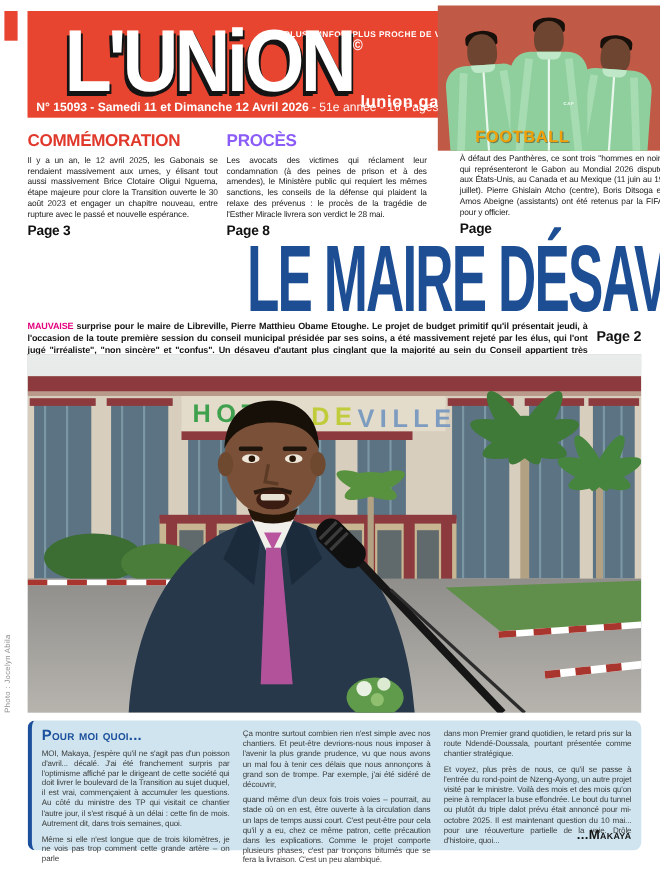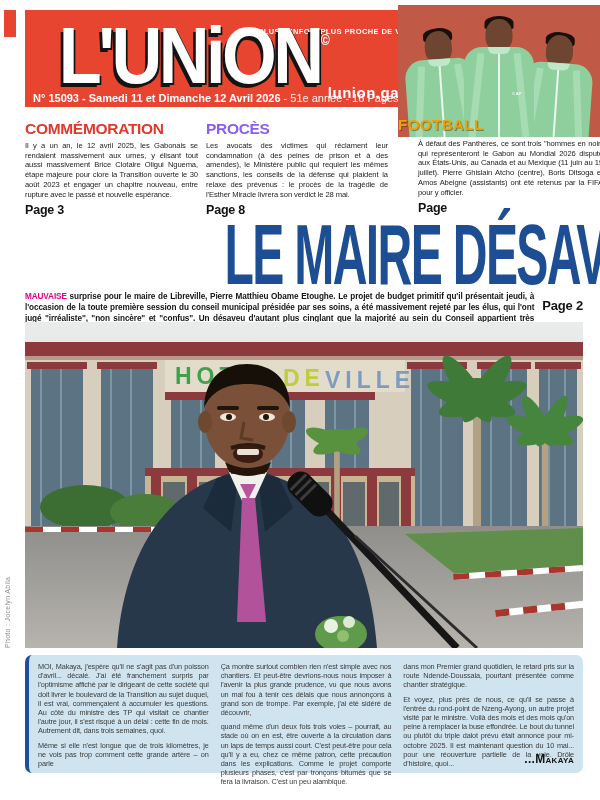--- a/index.html
+++ b/index.html
@@ -34,21 +34,21 @@
   .p-torso:before{content:"";position:absolute;left:50%;top:4px;transform:translateX(-50%);
            width:2px;height:100px;background:#e9f7ec;}
   .p-torso:after{content:"";position:absolute;left:50%;top:0;transform:translateX(-50%);
            width:22px;height:7px;background:#bfe8c8;border-radius:0 0 6px 6px;}
   .p-trim-l,.p-trim-r{position:absolute;top:6px;width:7px;height:104px;background:#a7dcb2;}
   .p-trim-l{left:8px;transform:rotate(6deg);}
   .p-trim-r{right:8px;transform:rotate(-6deg);}
   .jersey-text{position:absolute;font-size:4px;color:#f2fbf4;font-weight:bold;letter-spacing:.5px;}
 
   .foot-title{position:absolute;left:398px;top:116px;font-size:15px;font-weight:900;
-              color:#f2a007;letter-spacing:.5px;text-shadow:1px 1px 0 rgba(70,35,0,.45);z-index:5;}
+              color:#f2a007;letter-spacing:.5px;text-shadow:1px 1px 0 rgba(70,35,0,.45);z-index:5;padding-left:34px;}
 
   
   .teaser{position:absolute;top:120px;}
   .teaser h2{margin:0 0 3px 0;font-size:15.5px;font-weight:900;letter-spacing:-.3px;}
   .t-body{font-size:7.6px;line-height:1.28;color:#1c1c1c;text-align:justify;letter-spacing:-.1px;
           font-weight:500;}
   .t-page{text-align:left;font-size:12.5px;font-weight:800;color:#111;margin-top:4px;letter-spacing:-.2px;}
   #teaser-1{left:25px;width:173px;}
   #teaser-2{left:206px;width:182px;}
   #teaser-3{left:418px;top:139px;width:185px;}
@@ -324,20 +324,21 @@
           <circle cx="324" cy="300" r="6" fill="#dcead2"></circle>
         <circle cx="318" cy="314" r="6" fill="#8fbf6f"></circle>
       </g>
     </svg>
   </div>
   <div class="photo-credit">Photo : Jocelyn Abila</div>
 
   <div class="makaya">
     <div class="mak-cols">
       <div class="mak-col">
+        <div class="mak-title">Pour moi quoi...</div>
         <p>MOI, Makaya, j'espère qu'il ne s'agit pas d'un poisson d'avril... décalé. J'ai été franchement surpris par l'optimisme affiché par le dirigeant de cette société qui doit livrer le boulevard de la Transition au sujet duquel, il est vrai, commençaient à accumuler les questions. Au côté du ministre des TP qui visitait ce chantier l'autre jour, il s'est risqué à un délai : cette fin de mois. Autrement dit, dans trois semaines, quoi.</p>
         <p>Même si elle n'est longue que de trois kilomètres, je ne vois pas trop comment cette grande artère – on parle</p>
       </div>
       <div class="mak-col">
         <p>Ça montre surtout combien rien n'est simple avec nos chantiers. Et peut-être devrions-nous nous imposer à l'avenir la plus grande prudence, vu que nous avons un mal fou à tenir ces délais que nous annonçons à grand son de trompe. Par exemple, j'ai été sidéré de découvrir,</p>
         <p>quand même d'un deux fois trois voies – pourrait, au stade où on en est, être ouverte à la circulation dans un laps de temps aussi court. C'est peut-être pour cela qu'il y a eu, chez ce même patron, cette précaution dans les explications. Comme le projet comporte plusieurs phases, c'est par tronçons bitumés que se fera la livraison. C'est un peu alambiqué.</p>
       </div>
       <div class="mak-col">
         <p>dans mon Premier grand quotidien, le retard pris sur la route Ndendé-Doussala, pourtant présentée comme chantier stratégique.</p>
         <p>Et voyez, plus près de nous, ce qu'il se passe à l'entrée du rond-point de Nzeng-Ayong, un autre projet visité par le ministre. Voilà des mois et des mois qu'on peine à remplacer la buse effondrée. Le bout du tunnel ou plutôt du triple dalot prévu était annoncé pour mi-octobre 2025. Il est maintenant question du 10 mai... pour une réouverture partielle de la voie. Drôle d'histoire, quoi...</p>

